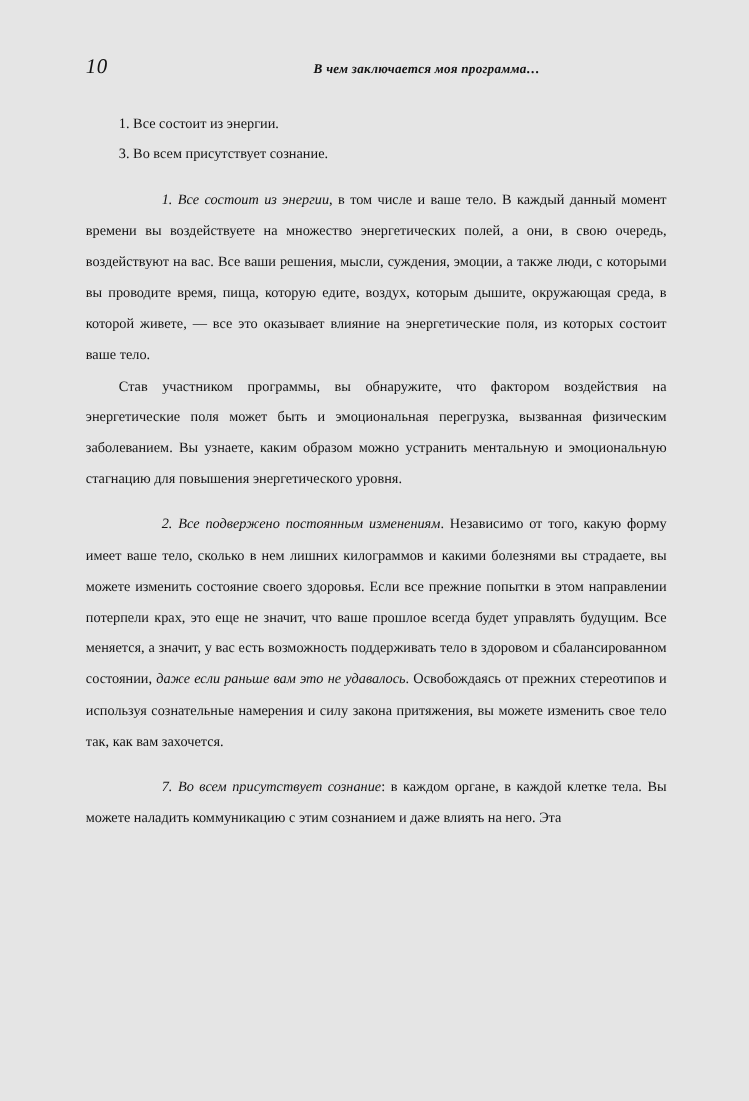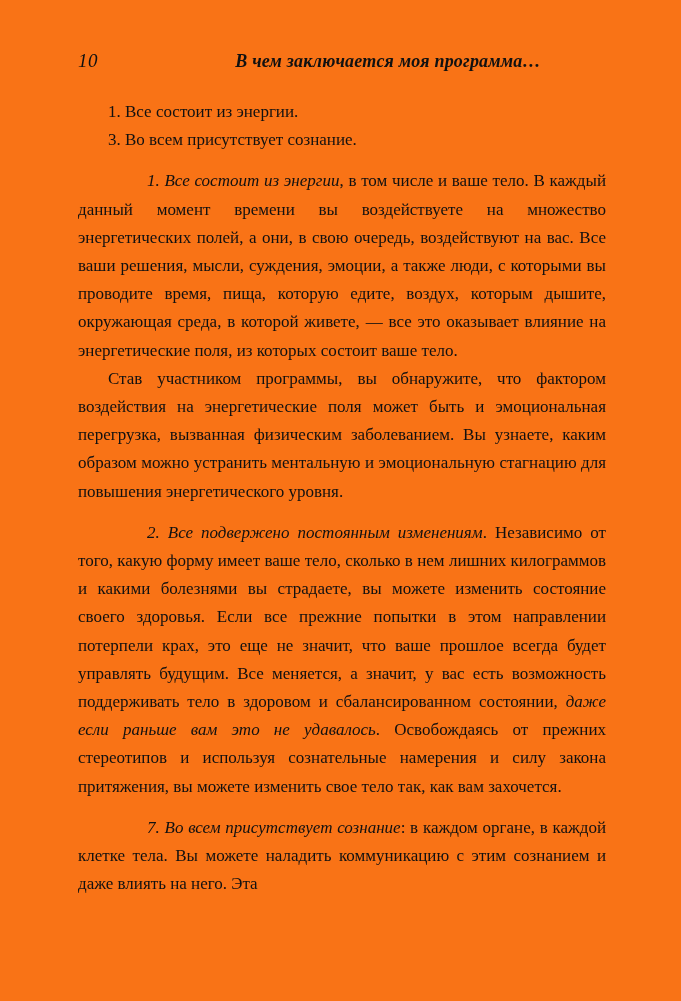--- a/index.html
+++ b/index.html
@@ -14,21 +14,21 @@
     color: #111111;
     position: relative;
     overflow: hidden;
   }
   .page {
     position: absolute;
     left: 0;
     top: 0;
     width: 681px;
     height: 1001px;
-    background: #f97316;
+    background: #e5e5e5;
   }
   .content {
     position: absolute;
     left: 78px;
     top: 50px;
     width: 528px;
   }
   .running-head {
     display: flex;
     align-items: baseline;
@@ -38,29 +38,29 @@
   .folio {
     font-size: 19px;
     font-style: italic;
     font-weight: 400;
     letter-spacing: 0.5px;
     width: 120px;
   }
   .head-title {
     flex: 1;
     text-align: center;
-    font-size: 18px;
+    font-size: 12px;
     font-style: italic;
     font-weight: bold;
     letter-spacing: 0.2px;
     padding-right: 28px;
     white-space: nowrap;
   }
   .body-text {
-    font-size: 17px;
+    font-size: 13px;
     line-height: 28.2px;
     text-align: justify;
     text-justify: inter-word;
     hyphens: manual;
   }
   p.num-item {
     margin: 0;
     text-indent: 30px;
     text-align: left;
   }

